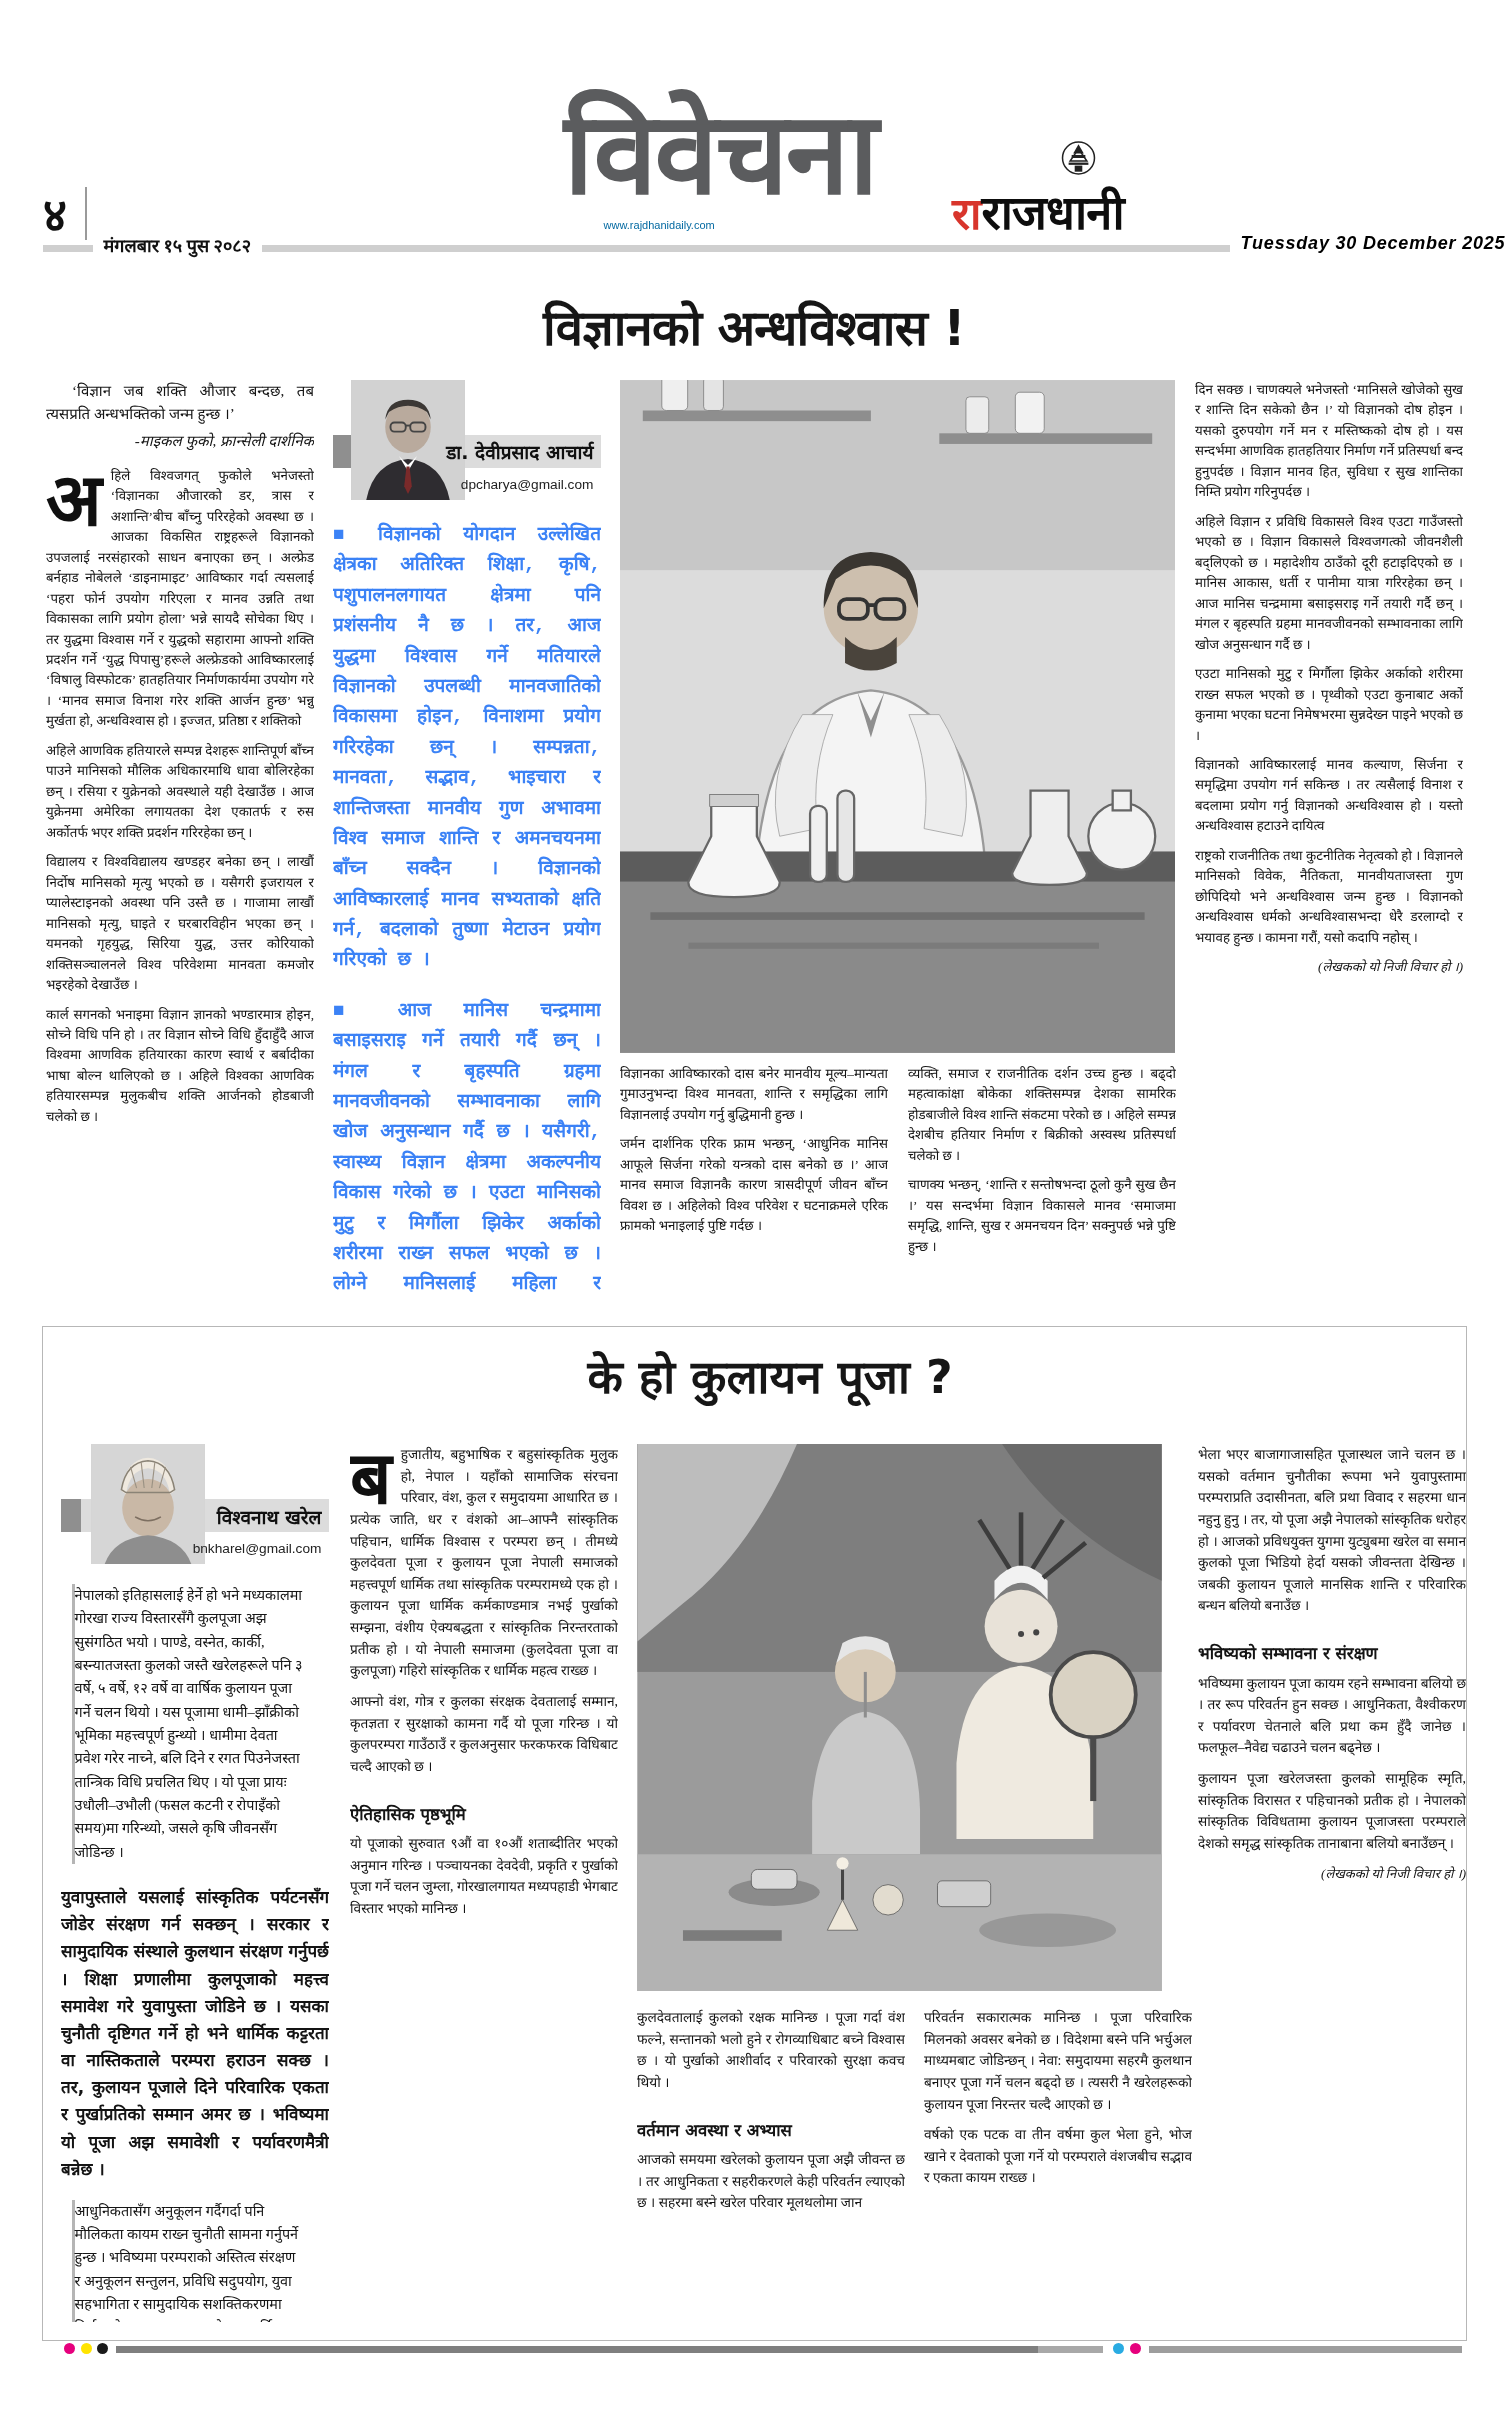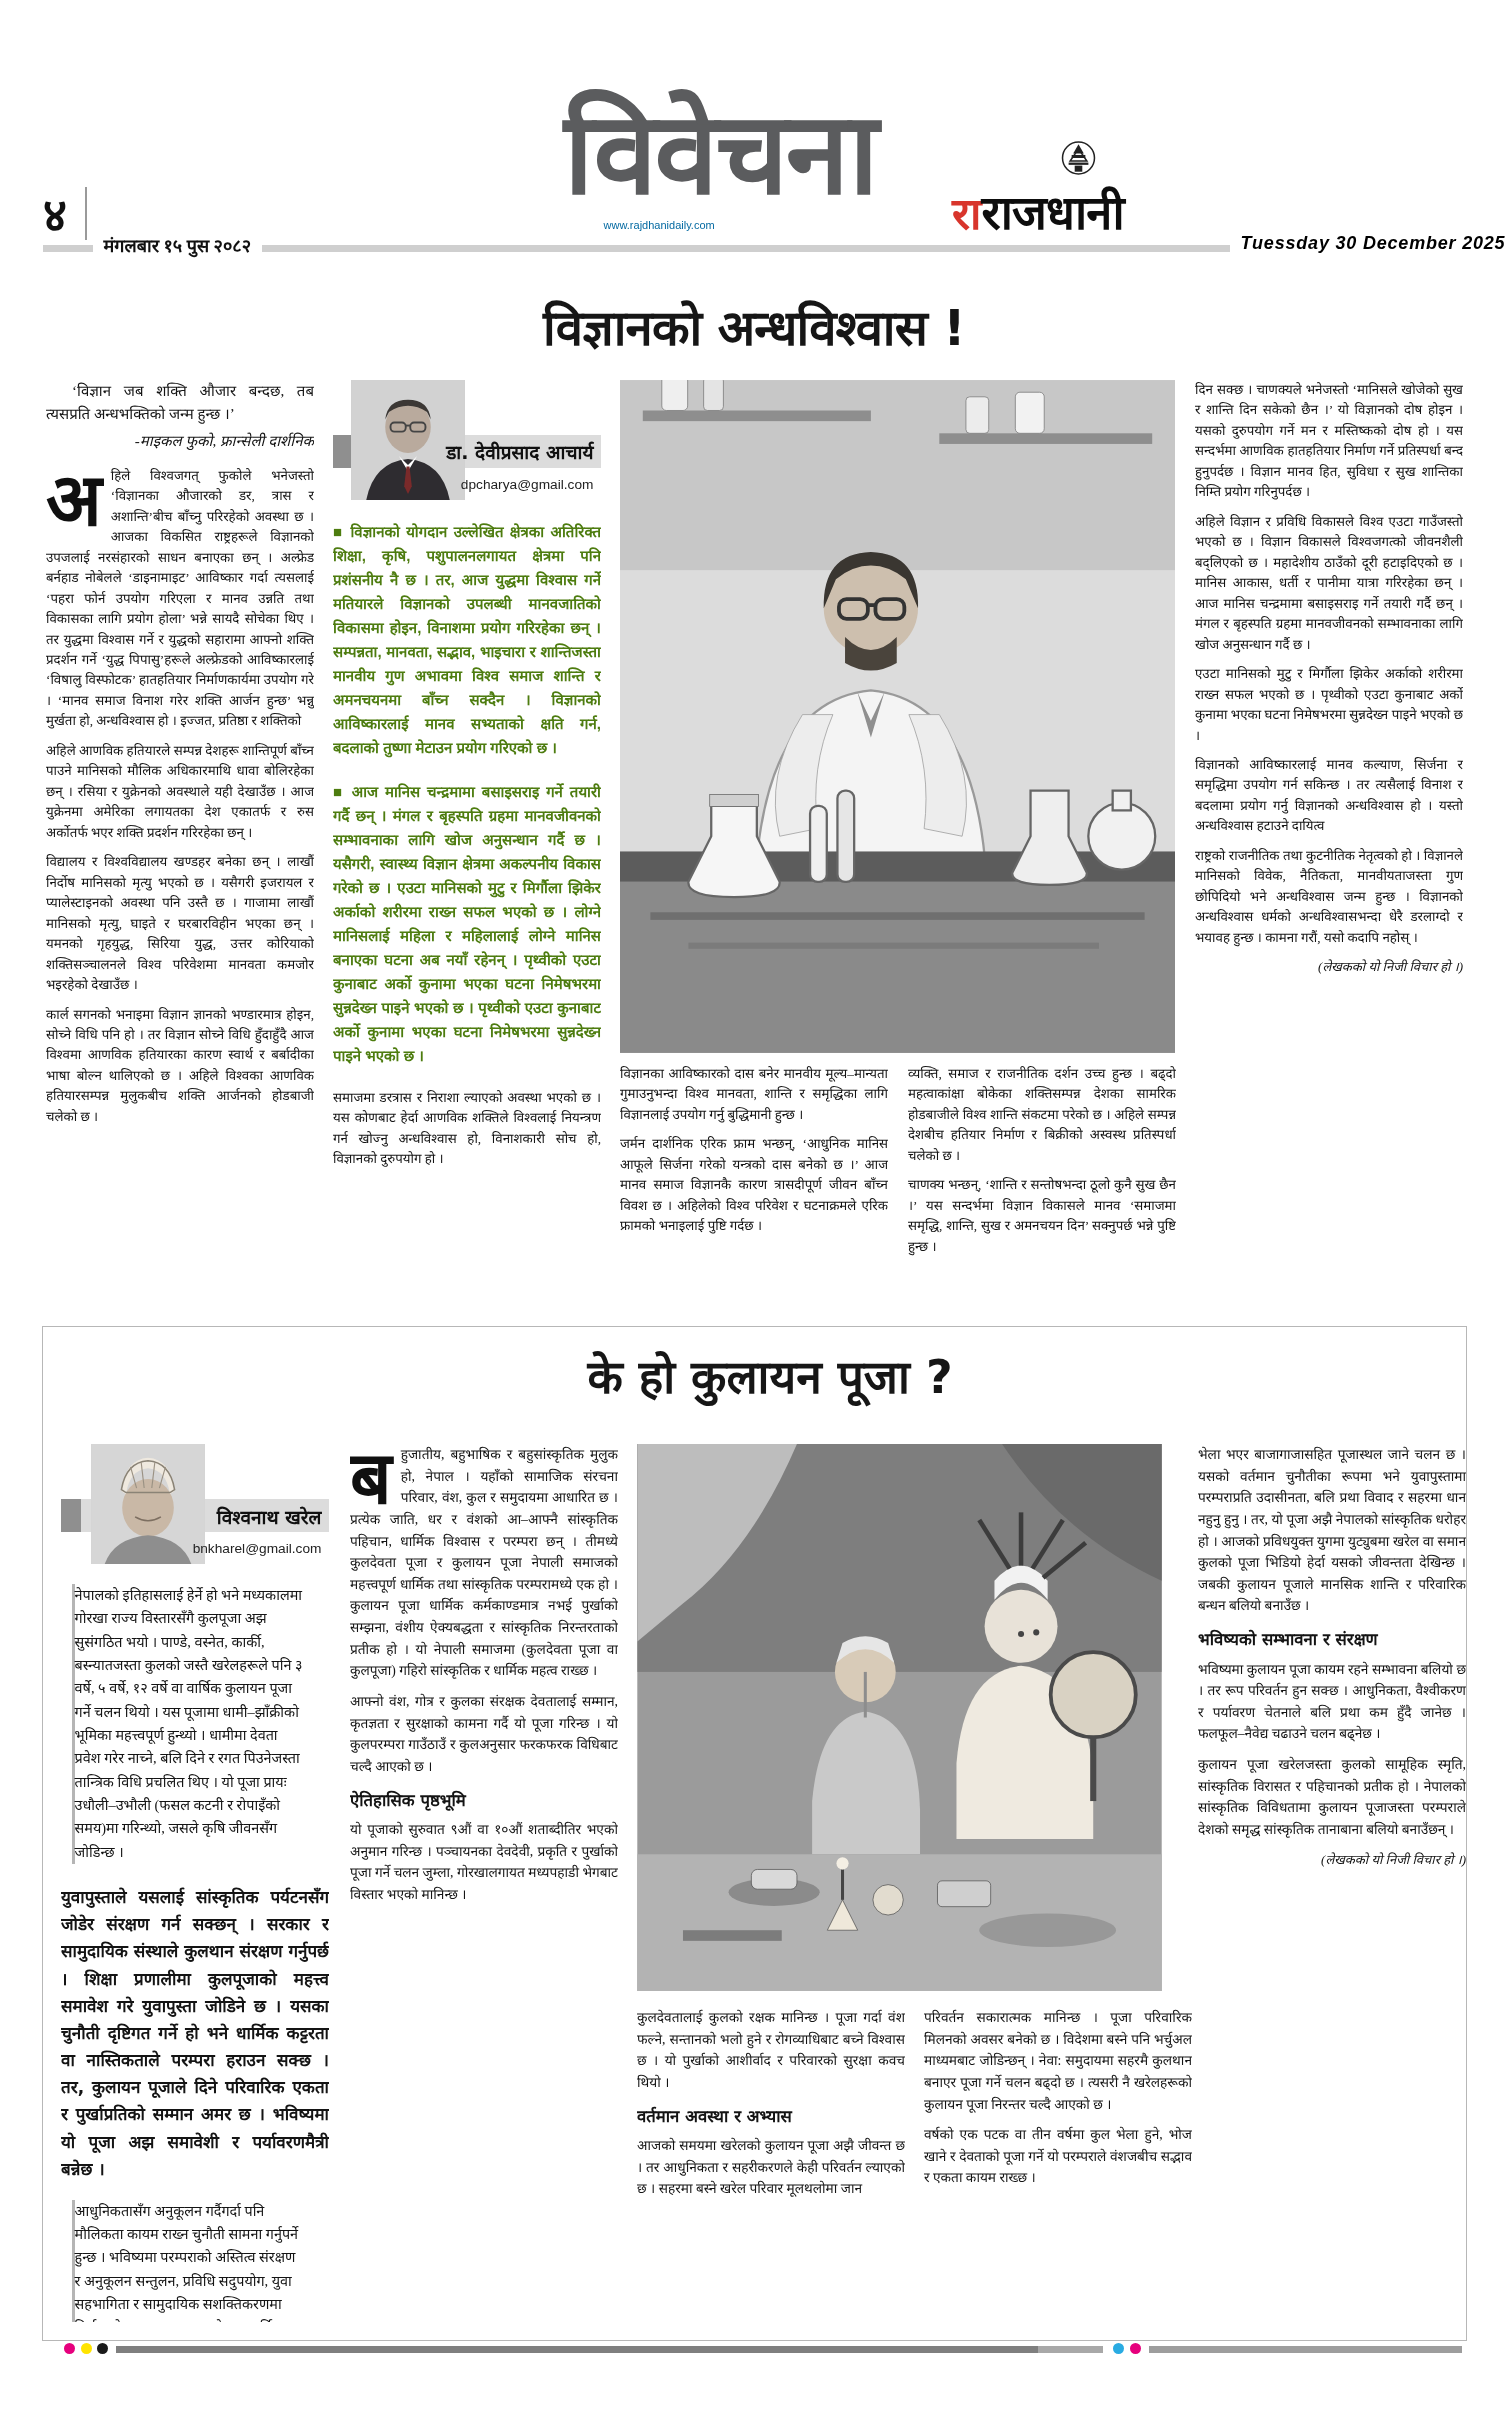--- a/index.html
+++ b/index.html
@@ -26,29 +26,29 @@
   .h1a{position:absolute;left:0;top:293px;width:100%;text-align:center;font-size:49px;font-weight:bold;
        color:#161616;font-family:"DejaVu Sans",sans-serif;letter-spacing:-0.8px;}
   .h1b{position:absolute;left:0;top:1344px;width:100%;text-align:center;font-size:46px;font-weight:bold;
        color:#161616;font-family:"DejaVu Sans",sans-serif;padding-left:16px;}
   
   .col{position:absolute;width:268px;overflow:hidden;text-align:justify;font-size:13.3px;line-height:1.54;color:#141414;}
   .col p{margin:0 0 9px 0;}
   .a2 .col{font-size:13.7px;line-height:1.58;}
   .dropcap{float:left;font-size:73px;line-height:.78;font-weight:bold;padding:6px 9px 0 0;color:#101010;
            font-family:"DejaVu Sans",sans-serif;}
-  .subhead{font-family:"DejaVu Sans",sans-serif;font-weight:bold;font-size:16.7px;margin:9px 0 6px 0;text-align:left;}
+  .subhead{font-family:"DejaVu Sans",sans-serif;font-weight:bold;font-size:16.7px;margin:23px 0 6px 0;text-align:left;}
   .endnote{font-style:italic;text-align:right;font-size:13px;margin-top:3px;}
   
   .lede-quote{font-size:15px;line-height:1.5;margin-bottom:13.7px;}
   .lede-quote .qt{text-indent:26px;display:block;}
   .lede-quote .attr{display:block;text-align:right;font-style:italic;margin-top:4.6px;}
   
-  .bullets{font-family:Liberation Sans, sans-serif;font-weight:bold;font-size:15px;line-height:1.6;
-           text-align:justify;color:#4d7c0f;}
+  .bullets{font-family:Liberation Mono, monospace;font-weight:bold;font-size:19px;line-height:1.6;
+           text-align:justify;color:#3b82f6;}
   .bullets p{margin:0 0 20px 0;}
   
   .author-card{position:relative;height:128px;margin-bottom:12px;}
   .author-card .photo{position:absolute;left:18px;top:0;width:114px;height:120px;background:#c9c9c9;overflow:hidden;}
   .author-card .strip{position:absolute;left:0;right:0;top:55px;height:33px;background:#dcdcdc;}
   .author-card .strip .accent{position:absolute;left:0;top:0;width:20px;height:33px;background:#8f8f8f;}
   .author-card .name{position:absolute;right:7.6px;top:58px;font-family:"DejaVu Sans",sans-serif;
                      font-weight:bold;font-size:19px;color:#101010;}
   .author-card .email{position:absolute;right:7.6px;top:94px;font-family:"Liberation Sans",sans-serif;
                       font-size:13.7px;color:#222;text-decoration:none;}

